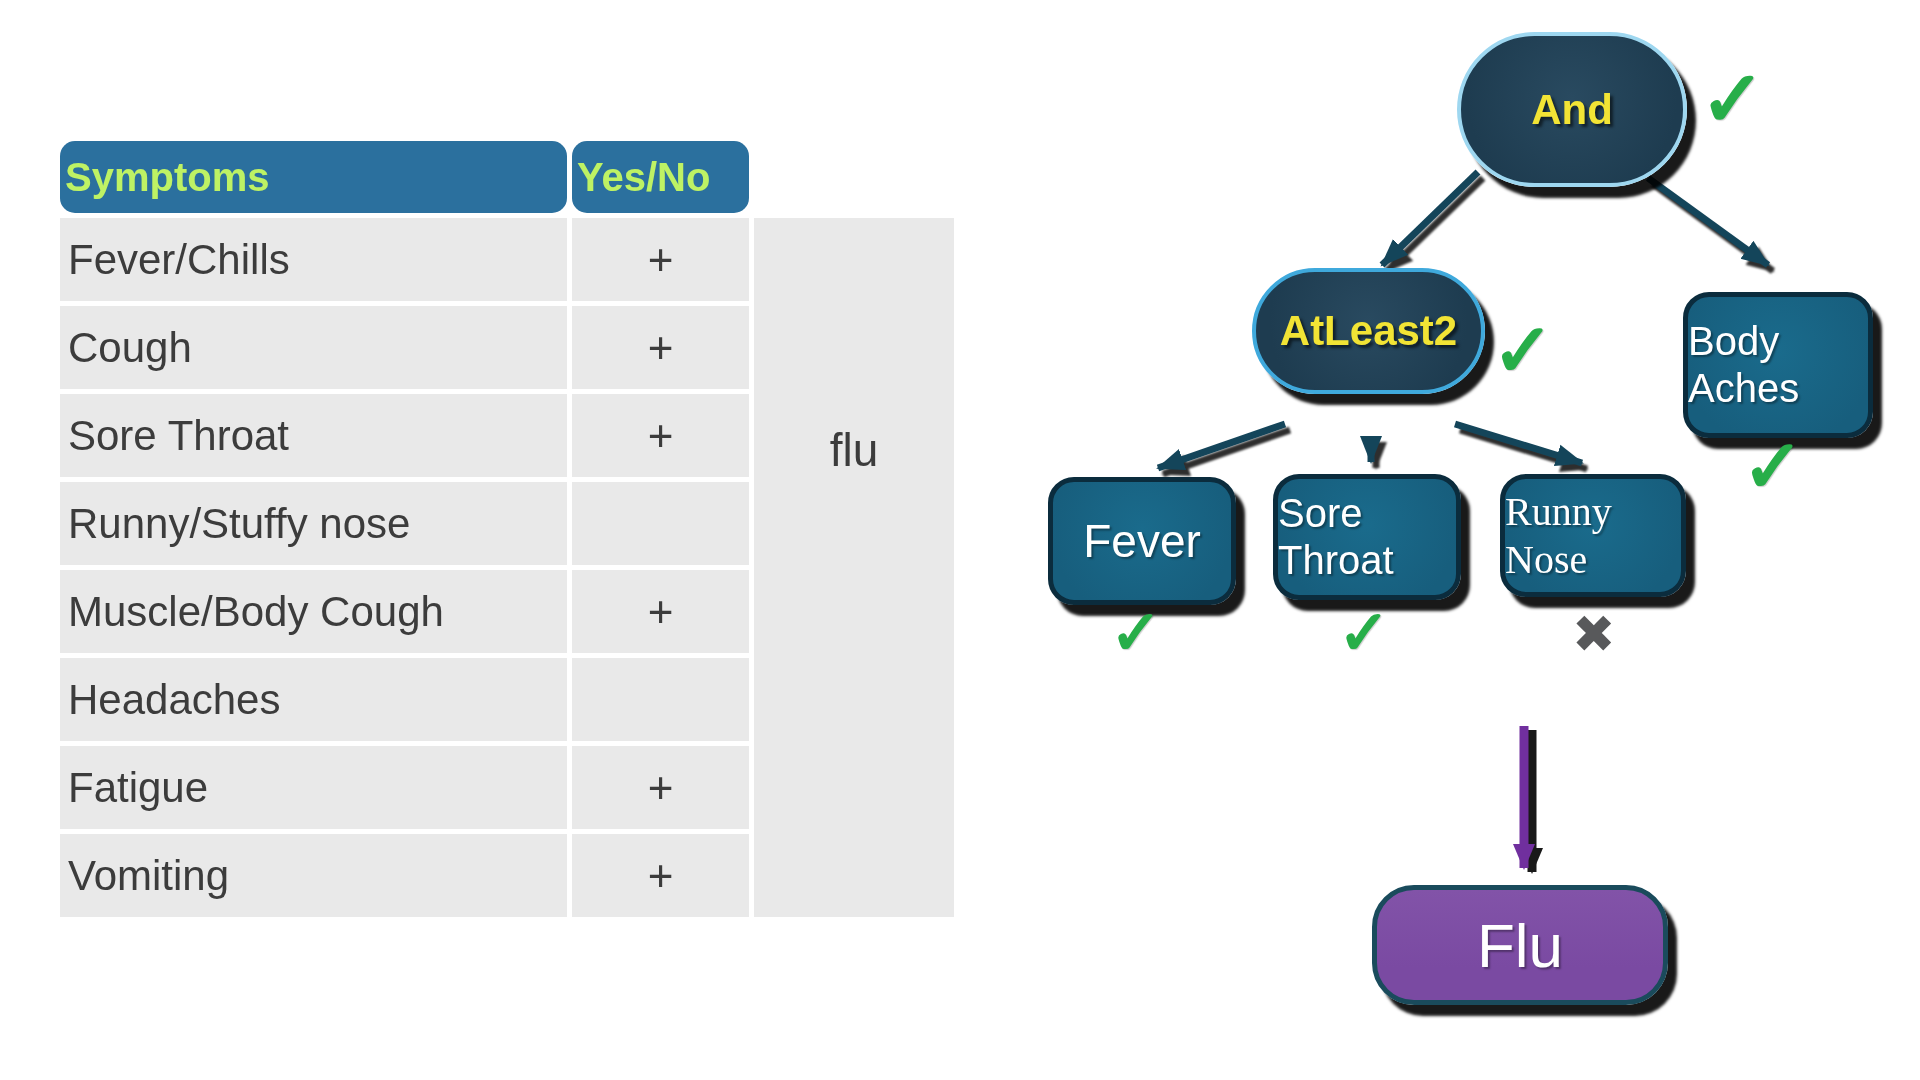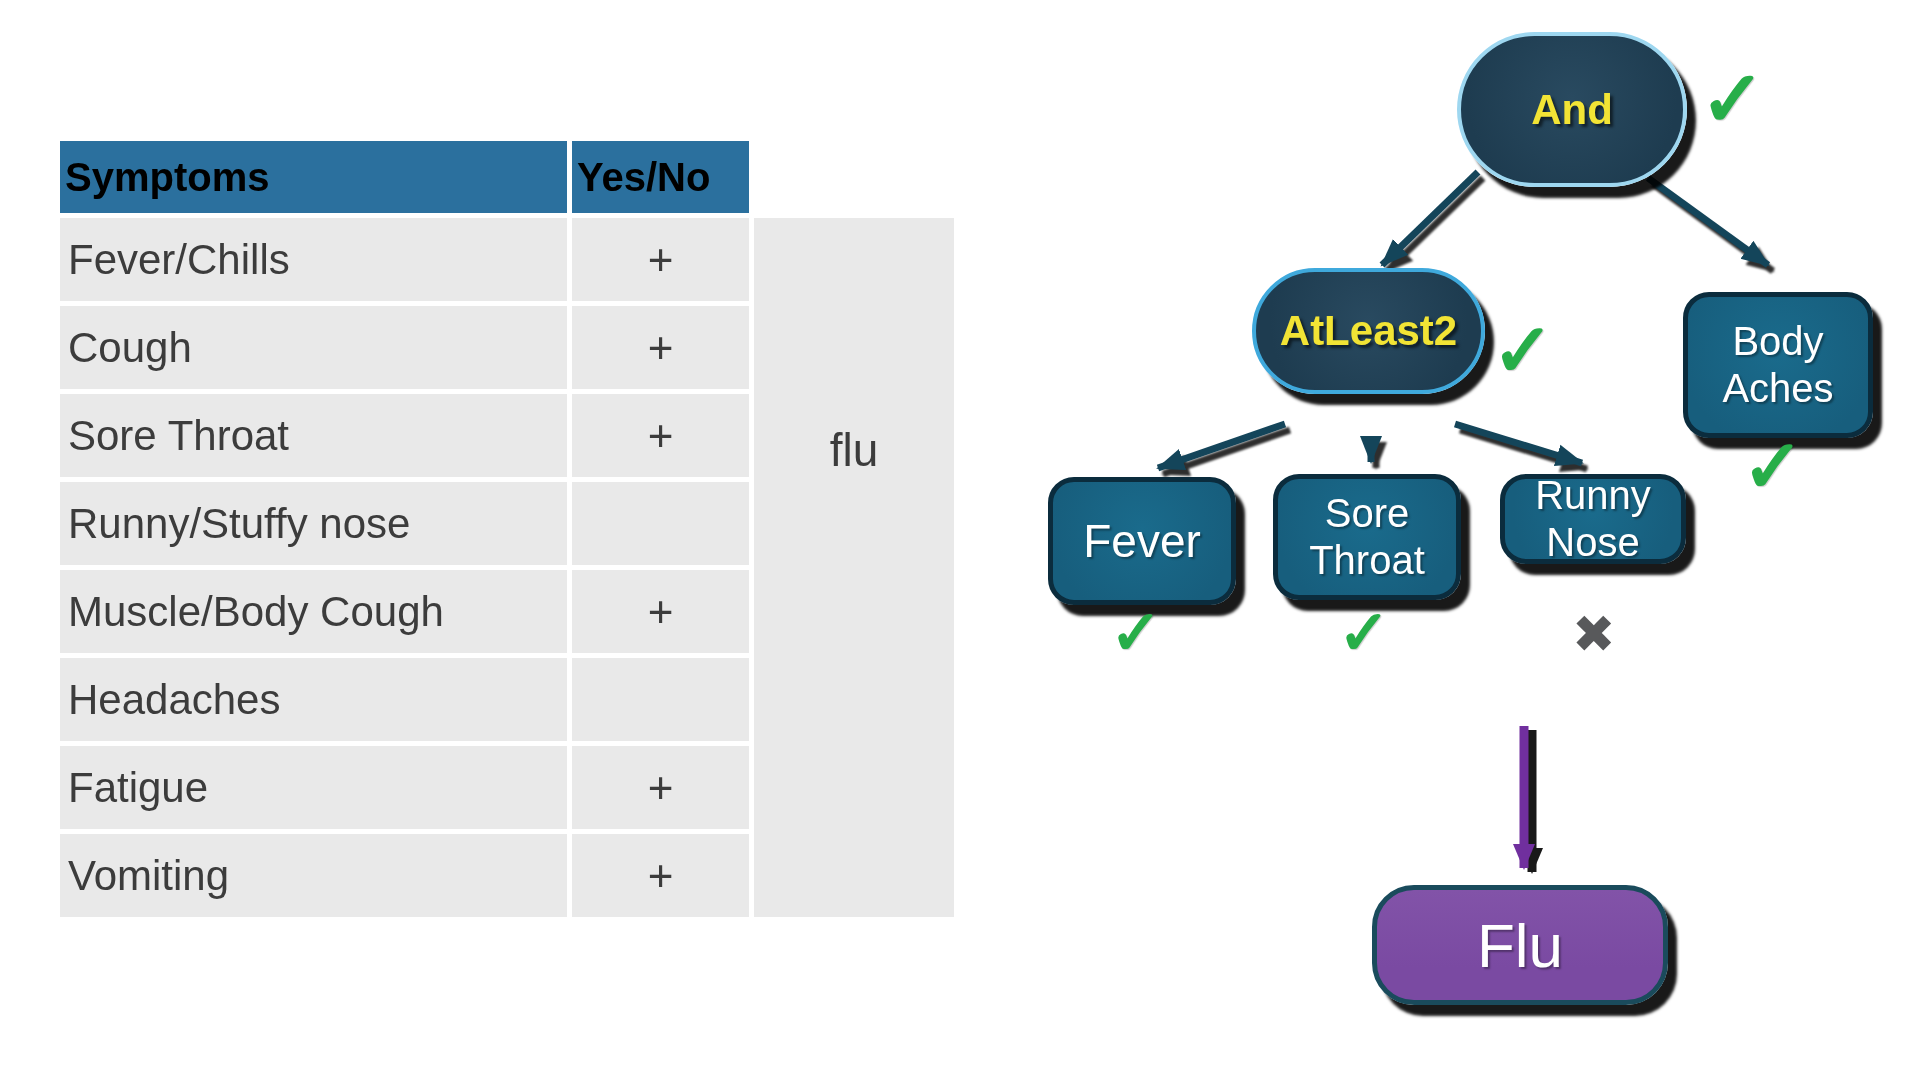--- a/index.html
+++ b/index.html
@@ -25,22 +25,22 @@
 
   
   .symptom-table{
     position:absolute;left:60px;top:141px;
     display:grid;
     grid-template-columns:507px 177px 200px;
     grid-template-rows:72px repeat(8,83px);
     gap:5px;
   }
   .hcell{
-    background:var(--header-blue);color:#000000;font-weight:bold;font-size:40px;
-    display:flex;align-items:center;padding-left:5px;
+    background:var(--header-blue);color:#bef264;font-weight:bold;font-size:40px;
+    display:flex;align-items:center;padding-left:5px;border-radius:15px;
   }
   .cell{
     background:var(--row-gray);color:var(--cell-text);font-size:42px;
     display:flex;align-items:center;
   }
   .cell.sym{grid-column:1;padding-left:8px;}
   .cell.val{grid-column:2;justify-content:center;font-size:44px;}
   .cell.diag{
     grid-column:3;grid-row:2 / span 8;
     justify-content:center;align-items:flex-start;padding-top:205px;
@@ -51,41 +51,41 @@
   .edges-svg{position:absolute;left:0;top:0;pointer-events:none;}
   .g-edges{filter:drop-shadow(5px 6px 1px rgba(0,0,0,0.82));}
   .g-edges line{stroke:var(--edge-teal);stroke-width:7;}
   .g-flu-arrow{filter:drop-shadow(8px 4px 0 rgba(0,0,0,0.9));}
   .g-flu-arrow line{stroke:var(--arrow-purple);stroke-width:9;}
   .mk-teal{fill:var(--edge-teal);}
   .mk-purple{fill:var(--arrow-purple);}
 
   .node{
     position:absolute;display:flex;align-items:center;justify-content:center;
-    text-align:center;box-sizing:border-box;
+    box-sizing:border-box;
     box-shadow:9px 11px 3px rgba(0,0,0,0.9);
   }
   .node.op{
     background:radial-gradient(circle at 50% 42%,#294a60 0%,var(--op-fill) 75%);
     color:var(--label-yellow);font-weight:bold;font-size:42px;
     text-shadow:3px 3px 3px rgba(0,0,0,0.55);
     border-radius:78px;
   }
   .node.op.and{left:1457px;top:32px;width:230px;height:155px;border:4px solid var(--and-border);}
   .node.op.atleast2{left:1252px;top:268px;width:233px;height:126px;border:4px solid var(--atleast2-border);}
   .node.leaf{
     background:radial-gradient(circle at 50% 40%,#1a6b8c 0%,var(--leaf-fill) 80%);
     color:#fff;border:5px solid var(--leaf-border);border-radius:26px;
     font-size:40px;line-height:1.18;
     text-shadow:2px 2px 2px rgba(0,0,0,0.35);
   }
   .node.leaf.body-aches{left:1683px;top:272px;width:190px;height:146px;margin-top:20px;}
   .node.leaf.fever{left:1048px;top:477px;width:188px;height:128px;font-size:46px;}
   .node.leaf.sore-throat{left:1273px;top:474px;width:188px;height:126px;}
-  .node.leaf.runny-nose{left:1500px;top:474px;width:186px;height:90px;}
+  .node.leaf.runny-nose{left:1500px;top:474px;width:186px;height:123px;font-family:Liberation Serif, serif;}
   .node.flu{
     left:1372px;top:885px;width:296px;height:120px;
     background:linear-gradient(180deg,#8253a8 0%,var(--flu-fill) 70%);
     color:#fff;border:5px solid var(--flu-border);border-radius:42px;
     font-size:62px;text-shadow:2px 2px 2px rgba(0,0,0,0.35);
   }
 
   .mark{position:absolute;line-height:1;pointer-events:none;}
   .mark.check{color:var(--check-green);font-weight:bold;text-shadow:1px 1px 1px rgba(0,0,0,0.2);}
   .mark.cross{color:var(--cross-gray);}

